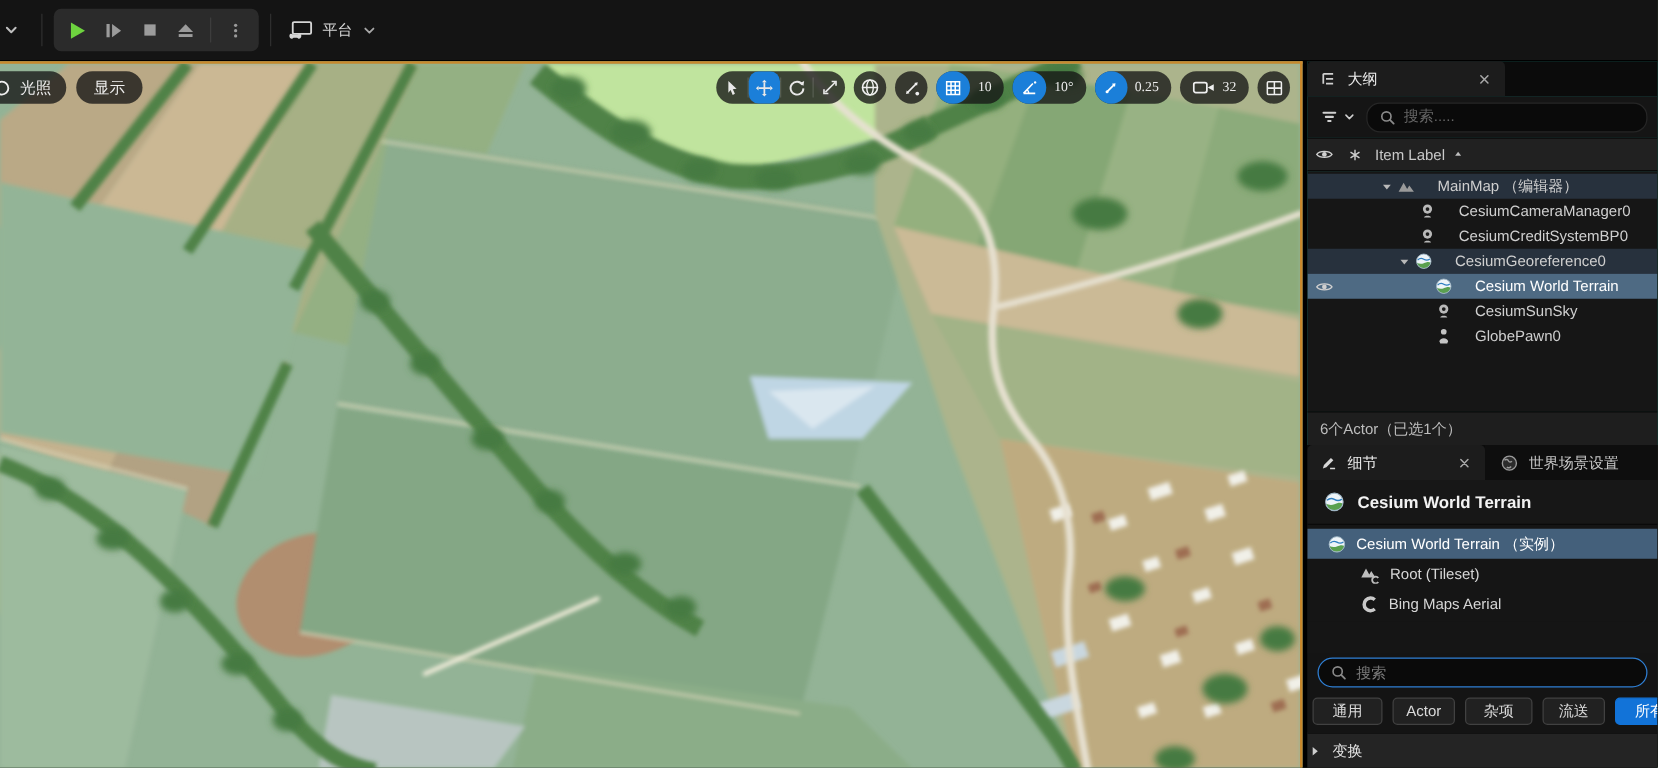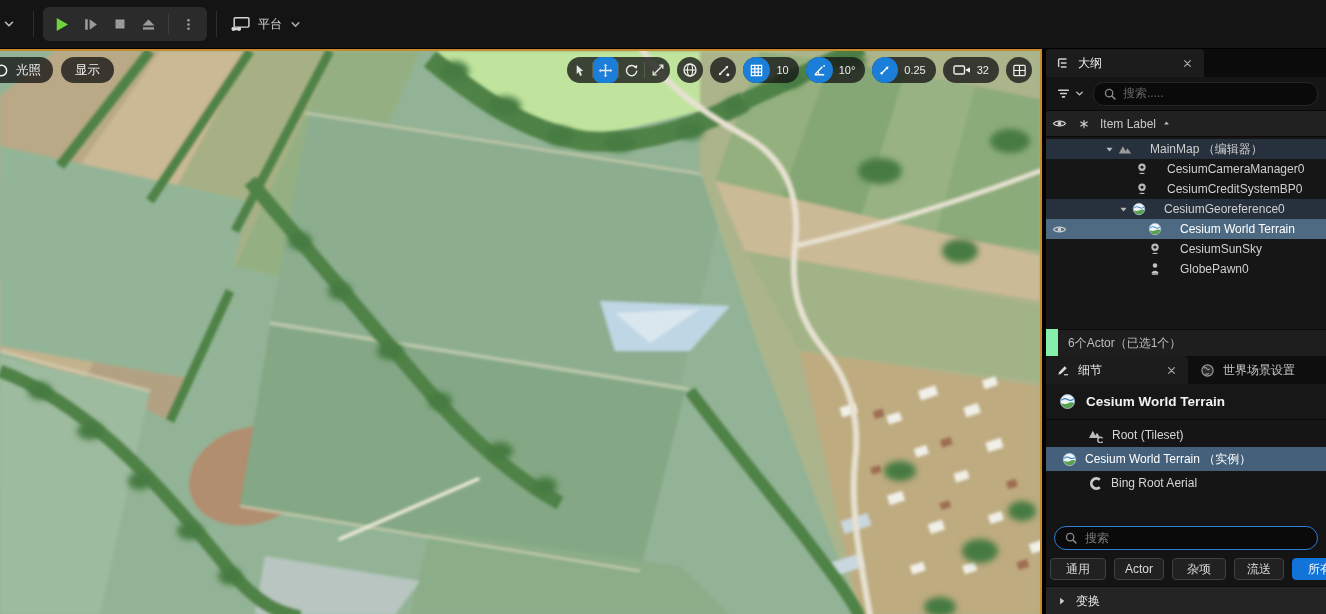--- a/index.html
+++ b/index.html
@@ -13,21 +13,21 @@
   .playgroup{background:#2b2b2b;border-radius:6px;height:34px;display:flex;align-items:center;padding:0 5px;gap:2px;}
   .pg-btn{width:27px;height:28px;display:flex;align-items:center;justify-content:center;border-radius:4px;}
   .pg-btn svg{display:block;}
   .pg-play{color:#6ed33f;}
   .pg-gray{color:#9b9b9b;}
   .pg-div{width:1px;height:20px;background:#3d3d3d;margin:0 4px;}
   .platform{display:flex;align-items:center;gap:7px;color:#d6d6d6;padding:0 4px;height:34px;border-radius:5px;}
   
   .main{display:flex;height:566px;}
   .viewport{position:relative;width:1042px;height:566px;box-sizing:border-box;
-    border-top:2px solid #c9892d;border-right:2px solid #c9892d;background:#8cb08d;overflow:hidden;}
+    border-top:2px solid #c9892d;border-right:2px solid #c9892d;background:#8cb08d;overflow:hidden;font-family:Liberation Serif, serif;}
   .viewport svg.aerial{position:absolute;left:0;top:0;filter:saturate(.88) brightness(1.02);}
   .vpill{background:rgba(22,22,22,.78);height:26px;border-radius:13px;display:flex;align-items:center;color:#efefef;}
   .vp-tl{position:absolute;top:6px;left:-18px;display:flex;gap:8px;}
   .vp-tl .vpill{padding:0 12px;gap:7px;font-size:12.5px;}
   .vp-tr{position:absolute;top:6px;right:8px;display:flex;gap:7px;align-items:center;}
   .tools{padding:0;overflow:hidden;}
   .tool-btn{width:25px;height:26px;display:flex;align-items:center;justify-content:center;color:#e8e8e8;}
   .tool-btn.active{background:#1b7fd9;border-radius:8px;}
   .tdiv{width:1px;height:16px;background:rgba(255,255,255,.14);}
   .circ{width:26px;justify-content:center;padding:0;}
@@ -40,55 +40,55 @@
   
   .gapcol{width:4px;background:#000;}
   .right{width:280px;display:flex;flex-direction:column;background:#141414;}
   .tabbar{height:28px;background:#0b0b0b;display:flex;align-items:stretch;}
   .tab{display:flex;align-items:center;gap:8px;padding:0 10px;background:#1c1c1c;color:#eaeaea;
     border-radius:4px 4px 0 0;width:158px;box-sizing:border-box;}
   .tab .tx{flex:1;}
   .tab .xbt{color:#a8a8a8;display:flex;}
   .tab2{flex:1;display:flex;align-items:center;gap:8px;padding:0 12px;background:#0e0e0e;color:#c6c6c6;overflow:hidden;white-space:nowrap;}
   
-  .outliner{height:307px;display:flex;flex-direction:column;background:#86efac;}
+  .outliner{height:307px;display:flex;flex-direction:column;background:#0f766e;}
   .filterrow{height:33px;display:flex;align-items:center;gap:8px;padding:0 8px 0 10px;background:#151515;text-align:right;}
   .funnelbtn{display:flex;align-items:center;gap:3px;color:#cfcfcf;}
   .searchbox{flex:1;height:22px;background:#0a0a0a;border:1px solid #262626;border-radius:11px;
     display:flex;align-items:center;gap:6px;padding:0 9px;color:#656565;}
   .colheader{height:25px;background:#212121;border-top:1px solid #0a0a0a;border-bottom:1px solid #0a0a0a;
     display:flex;align-items:center;color:#c9c9c9;}
   .cell-eye{width:27px;display:flex;justify-content:center;color:#cfcfcf;}
   .cell-star{width:21px;display:flex;justify-content:center;color:#cfcfcf;}
   .sortlbl{display:flex;align-items:center;gap:5px;padding-left:6px;}
   .tree{flex:1;background:#161616;padding-top:2px;overflow:hidden;}
   .trow{height:20px;display:flex;align-items:center;color:#cfcfcf;white-space:nowrap;}
   .trow.tint{background:#27313d;}
   .trow.sel{background:#4e6a83;color:#fff;}
   .trow .ic{flex:none;}
   .caret{color:#b9b9b9;display:flex;margin-right:3px;flex:none;}
   .tlabel{margin-left:18px;}
-  .status{height:26px;background:#1e1e1e;border-top:1px solid #090909;display:flex;align-items:center;padding-left:10px;color:#bdbdbd;margin-left:12px;}
+  .status{height:26px;background:#1e1e1e;border-top:1px solid #090909;display:flex;align-items:center;padding-left:10px;color:#bdbdbd;}
   
   .details{flex:1;display:flex;flex-direction:column;background:#141414;}
   .objheader{height:35px;display:flex;align-items:center;gap:10px;padding-left:13px;background:#171717;border-bottom:1px solid #0a0a0a;}
   .objtitle{font-size:13.5px;font-weight:bold;color:#f2f2f2;}
   .comps{background:#151515;padding:3px 0 2px 0;}
   .crow{height:24px;display:flex;align-items:center;gap:8px;padding-left:16px;color:#d6d6d6;white-space:nowrap;}
   .crow.sel{background:#44607b;color:#fff;}
   .crow.child{padding-left:42px;}
   .dspacer{flex:1;background:#151515;}
   .dsearch{margin:3px 8px 4px 8px;height:22px;border:1.5px solid #2f7fd4;border-radius:12px;background:#0a0a0a;
     display:flex;align-items:center;gap:7px;padding:0 9px;color:#7a7a7a;}
   .btnrow{display:flex;gap:8px;padding:4px 0 6px 4px;overflow:hidden;}
   .fbtn{height:22px;box-sizing:border-box;background:#212121;border:1px solid #414141;border-radius:4px;
     color:#dadada;display:flex;align-items:center;justify-content:center;flex:none;}
   .fbtn.w1{width:56px;}.fbtn.w2{width:50px;}.fbtn.w3{width:54px;}
   .fbtn.active{background:#1273d8;border-color:#1273d8;color:#fff;}
-  .sectionrow{height:28px;background:#242424;border-top:1px solid #0c0c0c;display:flex;align-items:center;gap:8px;padding-left:10px;color:#e6e6e6;}
+  .sectionrow{height:28px;background:#242424;border-top:1px solid #0c0c0c;display:flex;align-items:center;gap:8px;color:#e6e6e6;}
   .hidden-defs{position:absolute;width:0;height:0;overflow:hidden;}
   .ringicon{width:15px;height:15px;display:flex;}
 </style>
 </head>
 <body>
 
 <svg class="hidden-defs" aria-hidden="true">
   <defs>
     <symbol id="s-chev" viewBox="0 0 16 16">
         <path d="M4 6l4 4 4-4" fill="none" stroke="currentColor" stroke-width="1.8" stroke-linecap="round" stroke-linejoin="round"></path>
@@ -657,37 +657,37 @@
             <span>世界场景设置</span>
           </div>
         </div>
         <div class="objheader">
           <svg width="17" height="17">
               <use href="#s-cesium"></use>
             </svg>
           <span class="objtitle">Cesium World Terrain</span>
         </div>
         <div class="comps">
+          <div class="crow sel">
+            <svg width="15" height="15">
+                <use href="#s-cesium"></use>
+              </svg>
+            <span>Cesium World Terrain （实例）</span>
+          </div>
           <div class="crow child">
             <svg width="16" height="16" style="color:#bdbdbd">
                 <use href="#s-tileset"></use>
               </svg>
             <span>Root (Tileset)</span>
           </div>
-          <div class="crow sel">
-            <svg width="15" height="15">
-                <use href="#s-cesium"></use>
-              </svg>
-            <span>Cesium World Terrain （实例）</span>
-          </div>
           <div class="crow child">
             <svg width="15" height="15" style="color:#c9c9c9">
                 <use href="#s-cC"></use>
               </svg>
-            <span>Bing Root Aerial</span>
+            <span>Bing Maps Aerial</span>
           </div>
         </div>
         <div class="dspacer"></div>
         <div class="dsearch">
           <svg width="14" height="14" style="color:#8a8a8a">
               <use href="#s-search"></use>
             </svg>
           <span>搜索</span>
         </div>
         <div class="btnrow">

